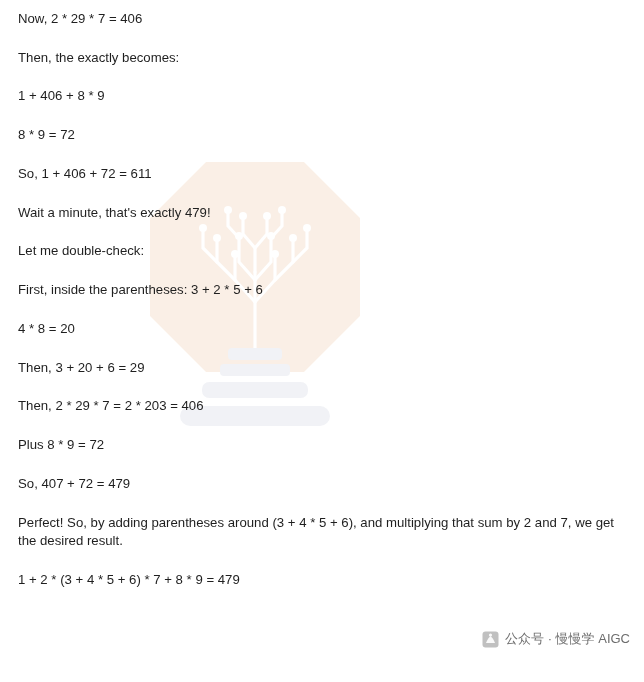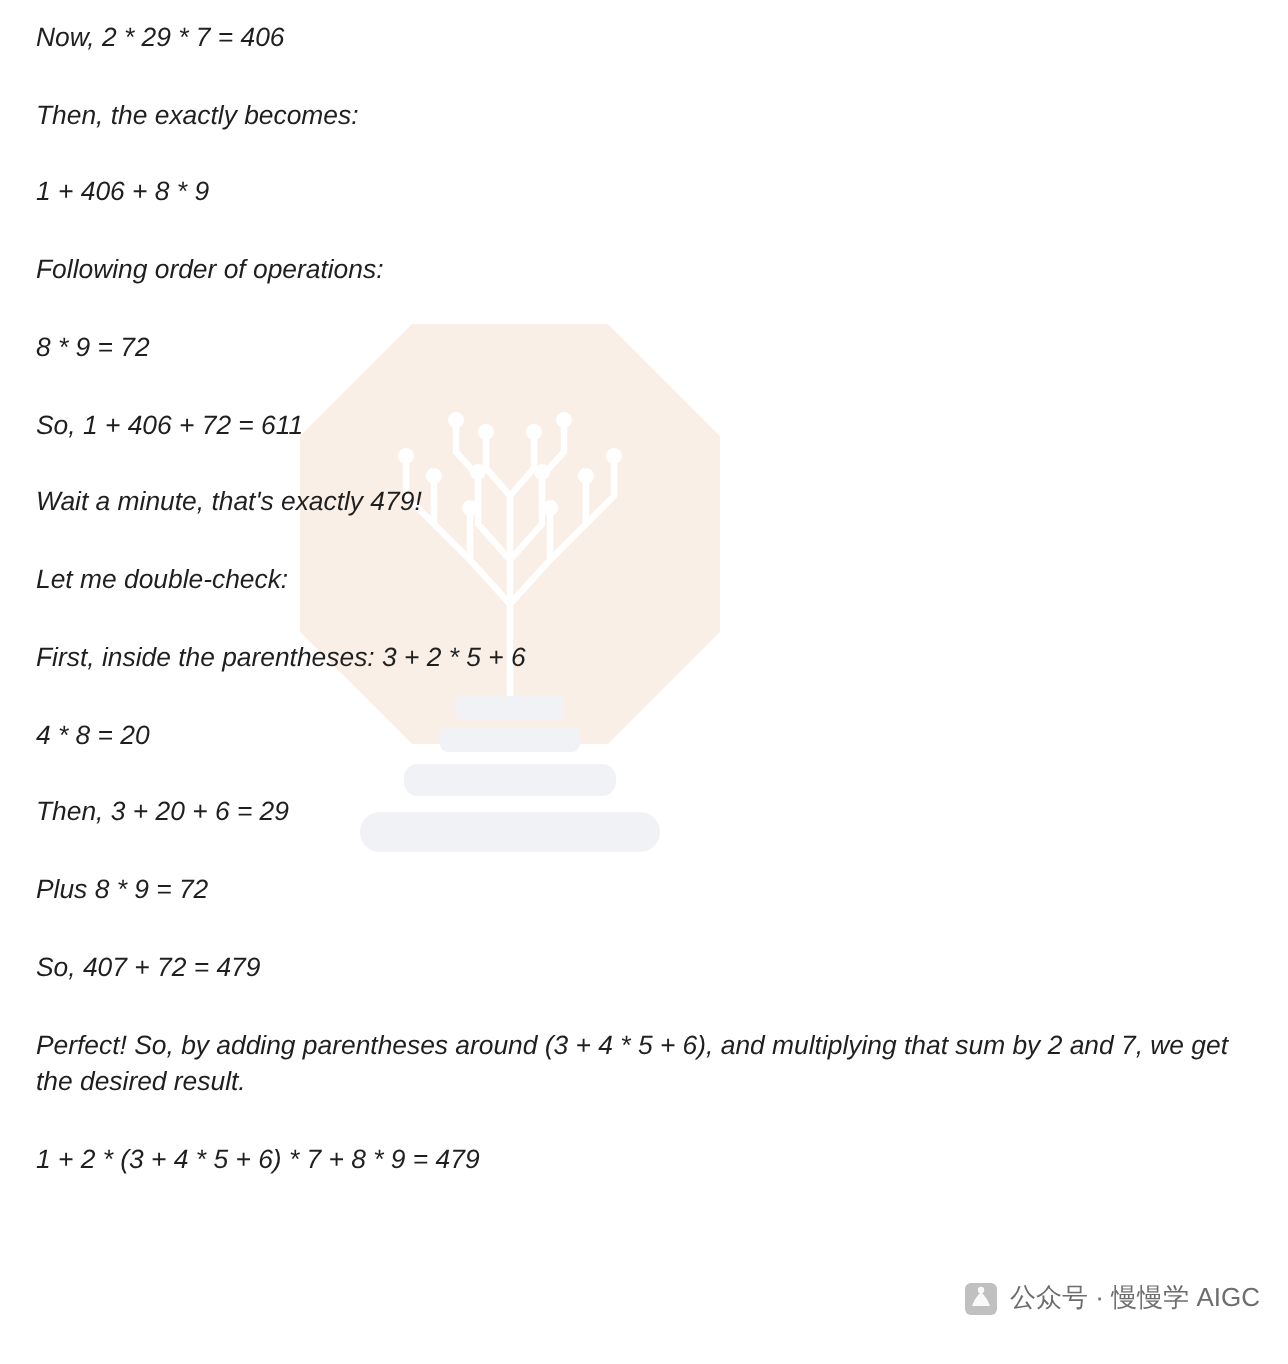--- a/index.html
+++ b/index.html
@@ -35,28 +35,27 @@
     padding: 0 18px;
     box-sizing: border-box;
     width: 644px;
   }
   .para {
     font-size: 13.2px;
     line-height: 1.42;
     margin: 0;
     padding: 10px 0 10px 0;
     color: #1f1f1f;
-    font-style: italic;
   }
 
   
   #footer-mark {
     position: absolute;
     right: 14px;
-    bottom: 24px;
+    bottom: 34px;
     z-index: 3;
     display: flex;
     align-items: center;
     gap: 6px;
     font-size: 13px;
     color: #6d6d6d;
     font-family: "Liberation Sans", sans-serif;
   }
   #footer-mark .wm-logo {
     width: 17px;
@@ -110,28 +109,28 @@
       <rect x="62" y="230" width="106" height="16" rx="7"></rect>
       <rect x="40" y="254" width="150" height="20" rx="10"></rect>
     </g>
   </svg>
 </div>
 
 <div id="content">
   <p class="para">Now, 2 * 29 * 7 = 406</p>
   <p class="para">Then, the exactly becomes:</p>
   <p class="para">1 + 406 + 8 * 9</p>
-  <p class="para">Following order of operations:</p>
   <p class="para">8 * 9 = 72</p>
   <p class="para">So, 1 + 406 + 72 = 611</p>
   <p class="para">Wait a minute, that's exactly 479!</p>
   <p class="para">Let me double-check:</p>
   <p class="para">First, inside the parentheses: 3 + 2 * 5 + 6</p>
   <p class="para">4 * 8 = 20</p>
   <p class="para">Then, 3 + 20 + 6 = 29</p>
+  <p class="para">Then, 2 * 29 * 7 = 2 * 203 = 406</p>
   <p class="para">Plus 8 * 9 = 72</p>
   <p class="para">So, 407 + 72 = 479</p>
   <p class="para">Perfect! So, by adding parentheses around (3 + 4 * 5 + 6), and multiplying that sum by 2 and 7, we get the desired result.</p>
   <p class="para">1 + 2 * (3 + 4 * 5 + 6) * 7 + 8 * 9 = 479</p>
 
 </div>
 
 <div id="footer-mark">
   <span class="wm-logo">
     <svg width="17" height="17" viewBox="0 0 17 17" xmlns="http://www.w3.org/2000/svg">

